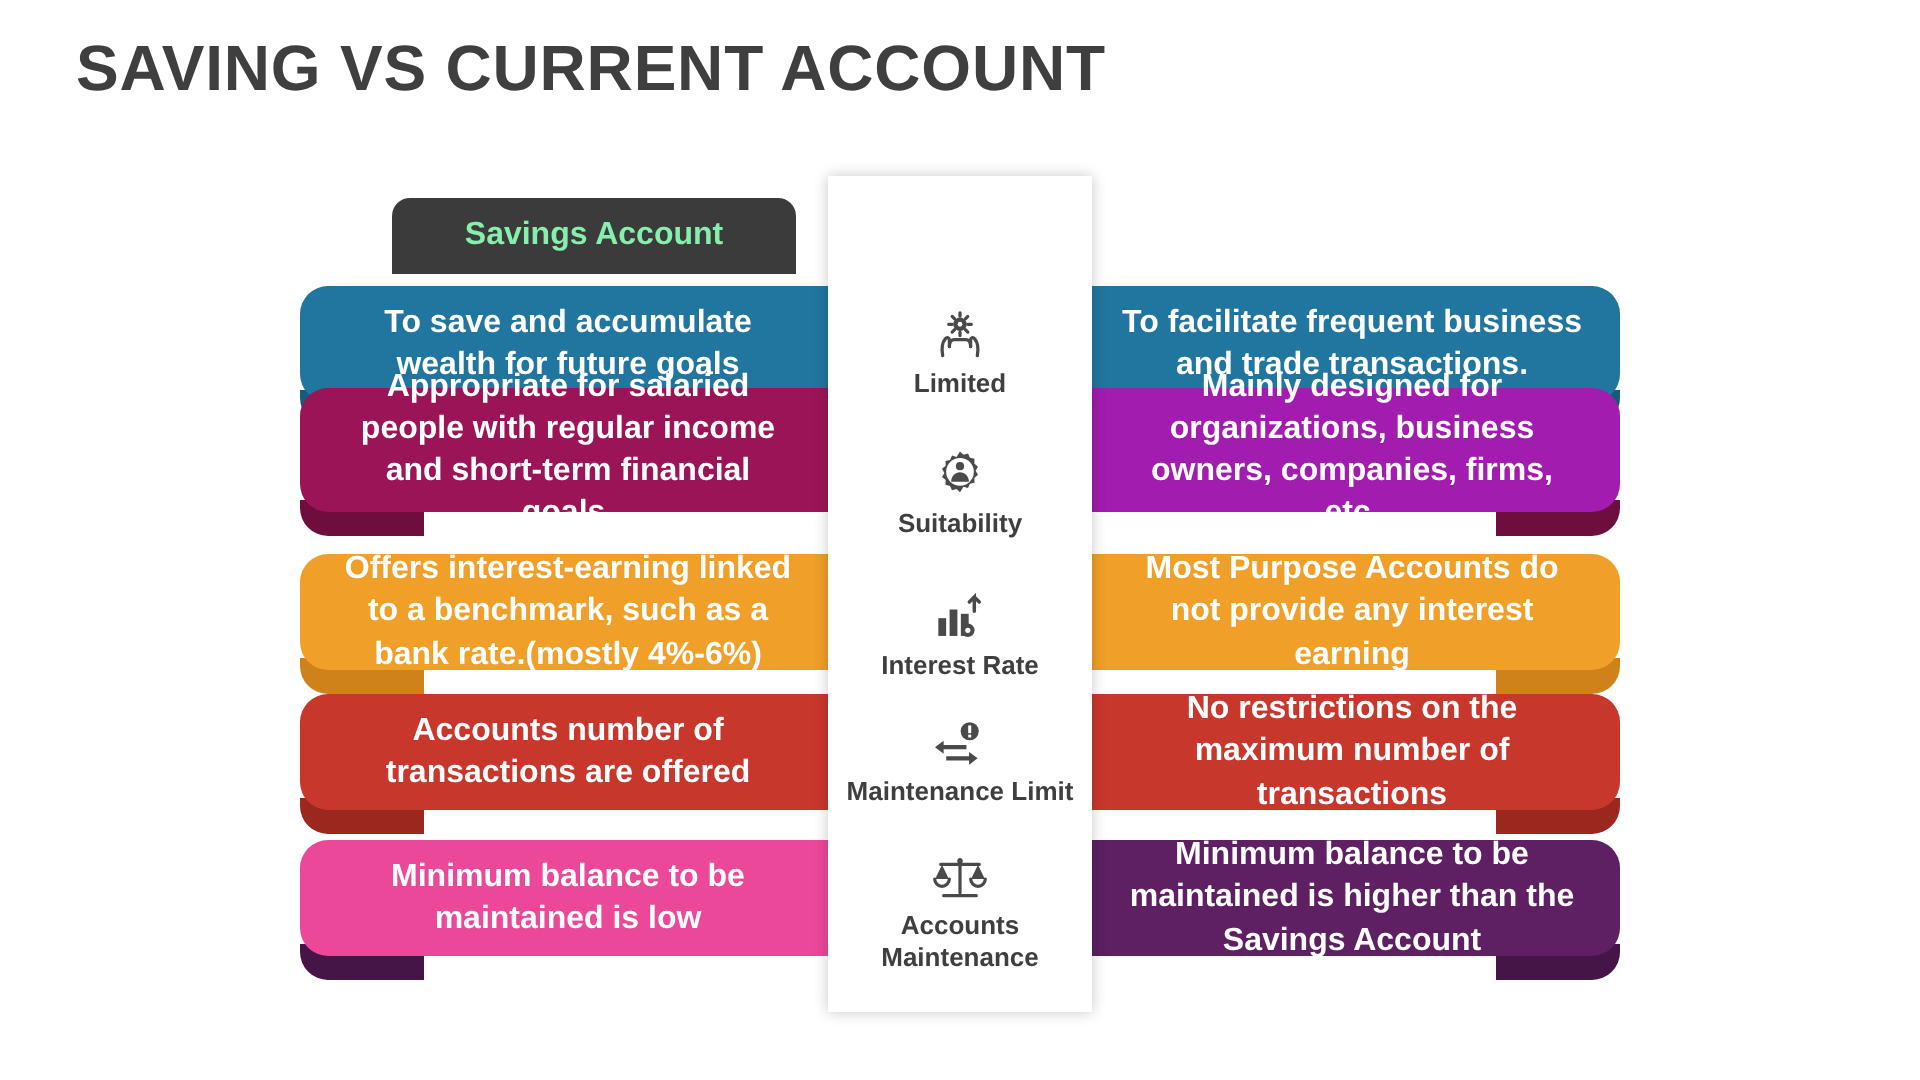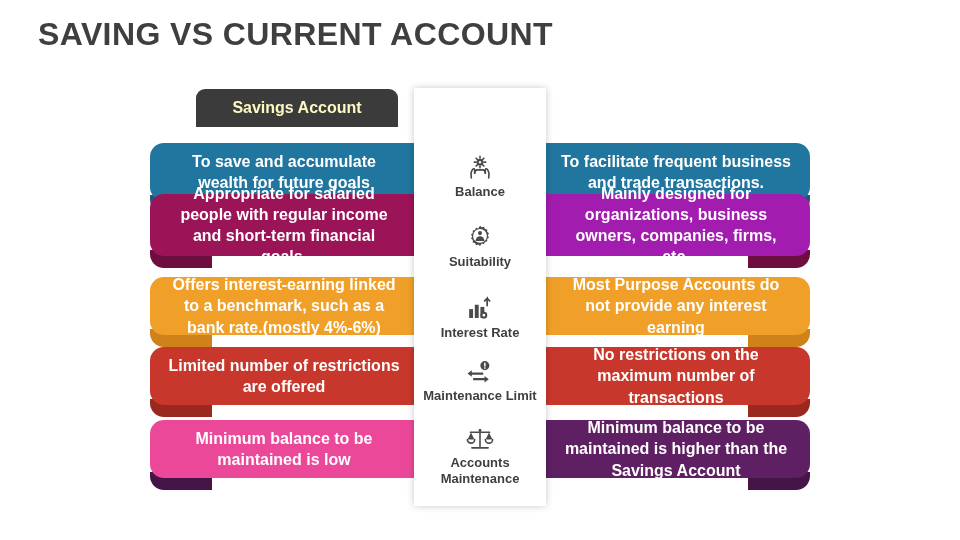--- a/index.html
+++ b/index.html
@@ -29,25 +29,25 @@
     font-size: 32px;
     font-weight: bold;
     color: #3f3f3f;
     letter-spacing: 0.4px;
     white-space: nowrap;
   }
 
   
   .col-header {
     position: absolute;
-    top: 89px;
+    top: 99px;
     height: 38px;
     background: #3b3b3b;
     border-radius: 9px 9px 0 0;
-    color: #fef9c3;
+    color: #86efac;
     font-size: 16px;
     font-weight: bold;
     display: flex;
     align-items: center;
     justify-content: center;
     z-index: 6;
   }
   #header-savings { left: 196px; width: 202px; }
   #header-current { left: 566px; width: 200px; }
 
@@ -197,21 +197,21 @@
           <span>Most Purpose Accounts do not provide any interest earning</span>
         </div>
     </div>
   </div>
 
   <div class="row" style="top:347px; height:58px;">
     <div class="tab left" style="top:52px; background:#9a281f;"></div>
     <div class="tab right" style="top:52px; background:#9a281f;"></div>
     <div class="ribbon left" style="background:#c8372c;">
       <div class="face">
-          <span>Limited number of restrictions are offered</span>
+          <span>Accounts number of transactions are offered</span>
         </div>
     </div>
     <div class="ribbon right" style="background:#c8372c;">
       <div class="face">
           <span>No restrictions on the maximum number of transactions</span>
         </div>
     </div>
   </div>
 
   <div class="row" style="top:420px; height:58px;">
@@ -235,21 +235,21 @@
       <div class="center-icon">
         <svg width="26" height="26" viewBox="0 0 24 24" fill="none" stroke="#4a4a4a" stroke-width="1.5" stroke-linecap="round">
           <circle cx="12" cy="7.5" r="3.1" fill="#4a4a4a" stroke="none"></circle>
           <circle cx="12" cy="7.5" r="1.1" fill="#ffffff" stroke="none"></circle>
           <path d="M12 2.2v1.6M12 11.2v1.5M6.8 7.5h1.6M15.6 7.5h1.6M8.4 3.9l1.1 1.1M14.5 10l1.1 1.1M15.6 3.9l-1.1 1.1M9.5 10l-1.1 1.1"></path>
           <path d="M4 22c-.6-3.4-.2-6.2 1.3-7.9.7-.8 1.8-.4 1.8.6v3.1" fill="none"></path>
           <path d="M20 22c.6-3.4.2-6.2-1.3-7.9-.7-.8-1.8-.4-1.8.6v3.1" fill="none"></path>
           <path d="M7.1 17.8c0-2 1-3.2 2.3-3.2h5.2c1.3 0 2.3 1.2 2.3 3.2" fill="none"></path>
         </svg>
       </div>
-      <div class="center-label">Balance</div>
+      <div class="center-label">Limited</div>
     </div>
 
     <div class="center-item" style="top:132px;">
       <div class="center-icon">
         <svg width="26" height="26" viewBox="0 0 24 24" fill="#4a4a4a">
           <path d="M12 1.6l1.6 1.5 2.1-.6.9 2 2.1.5-.1 2.2 1.7 1.4-1.1 1.9 1.1 1.9-1.7 1.4.1 2.2-2.1.5-.9 2-2.1-.6L12 20.4l-1.6-1.5-2.1.6-.9-2-2.1-.5.1-2.2-1.7-1.4 1.1-1.9-1.1-1.9 1.7-1.4-.1-2.2 2.1-.5.9-2 2.1.6L12 1.6z"></path>
           <circle cx="12" cy="11" r="6.4" fill="#ffffff"></circle>
           <circle cx="12" cy="8.4" r="1.9" fill="#4a4a4a"></circle>
           <path d="M7.9 15.6c0-2.5 1.8-4.4 4.1-4.4s4.1 1.9 4.1 4.4H7.9z" fill="#4a4a4a"></path>
         </svg>

